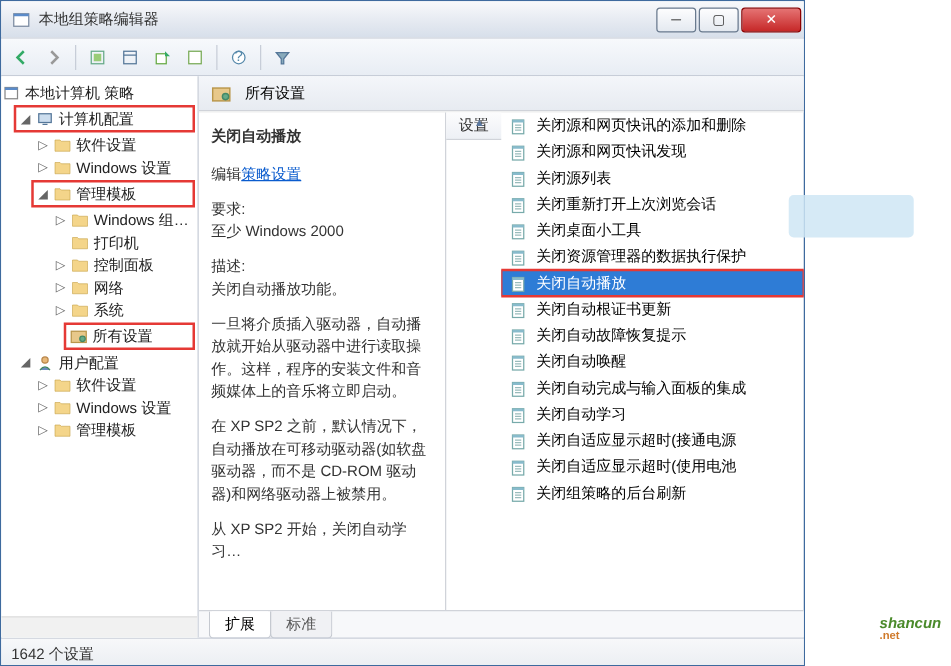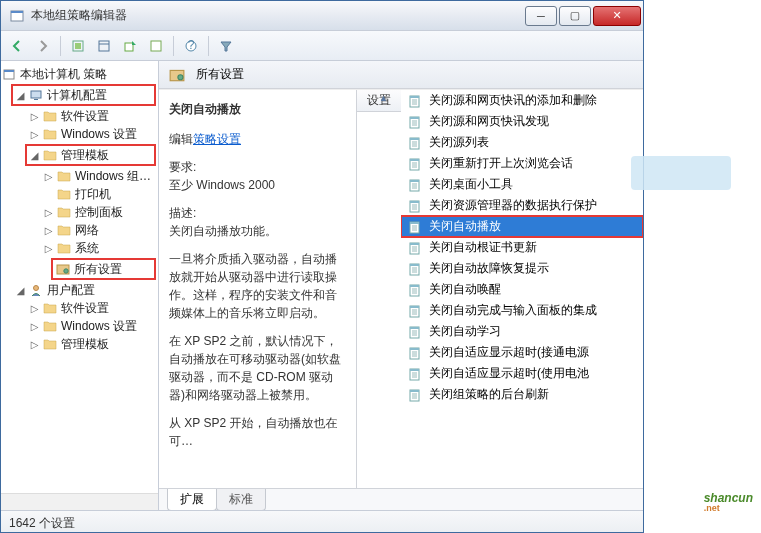--- a/index.html
+++ b/index.html
@@ -280,21 +280,21 @@
         <span>所有设置</span>
       </div>
       <div class="content">
         <div class="left-pane">
           <p class="ttl">关闭自动播放</p>
           <p><span>编辑</span><span class="link">策略设置</span></p>
           <p><span>要求:</span><br><span>至少 Windows 2000</span></p>
           <p><span>描述:</span><br><span>关闭自动播放功能。</span></p>
           <p>一旦将介质插入驱动器，自动播放就开始从驱动器中进行读取操作。这样，程序的安装文件和音频媒体上的音乐将立即启动。</p>
           <p>在 XP SP2 之前，默认情况下，自动播放在可移动驱动器(如软盘驱动器，而不是 CD-ROM 驱动器)和网络驱动器上被禁用。</p>
-          <p>从 XP SP2 开始，自动播放也在可…</p>
+          <p>从 XP SP2 开始，关闭自动学习…</p>
         </div>
         <div class="right-pane">
           <div class="colhdr">
             <span>设置</span>
             <span class="caret">▲</span>
           </div>
           <div class="list" id="policy-list">
               <div class="li">
                 <span class="licon">
                   <svg width="14" height="14" viewBox="0 0 14 14">

